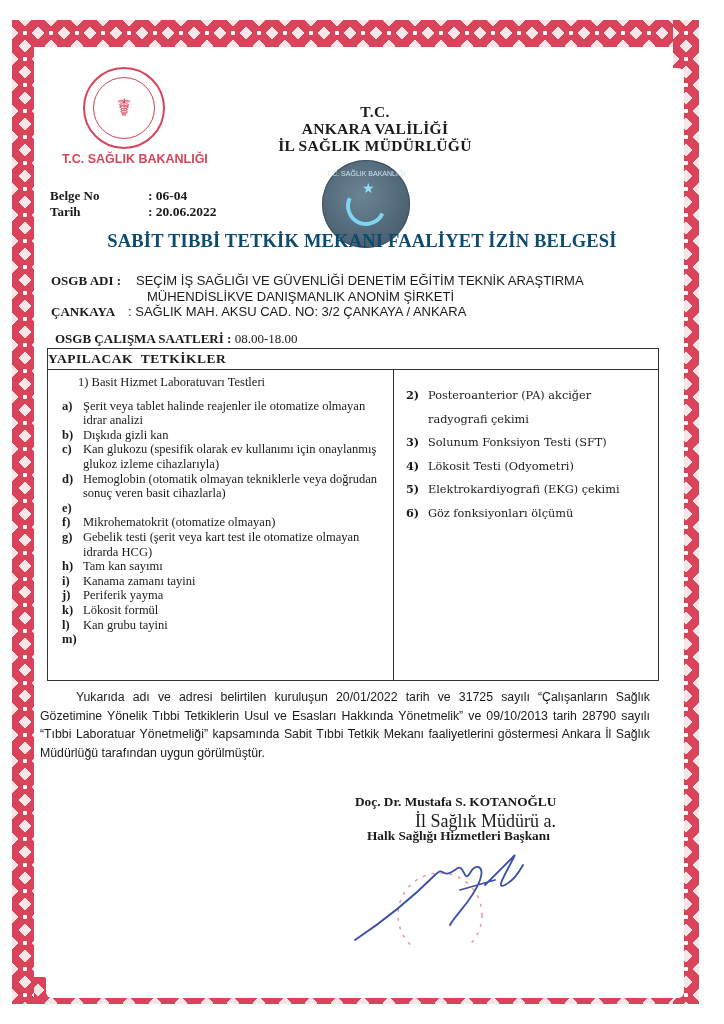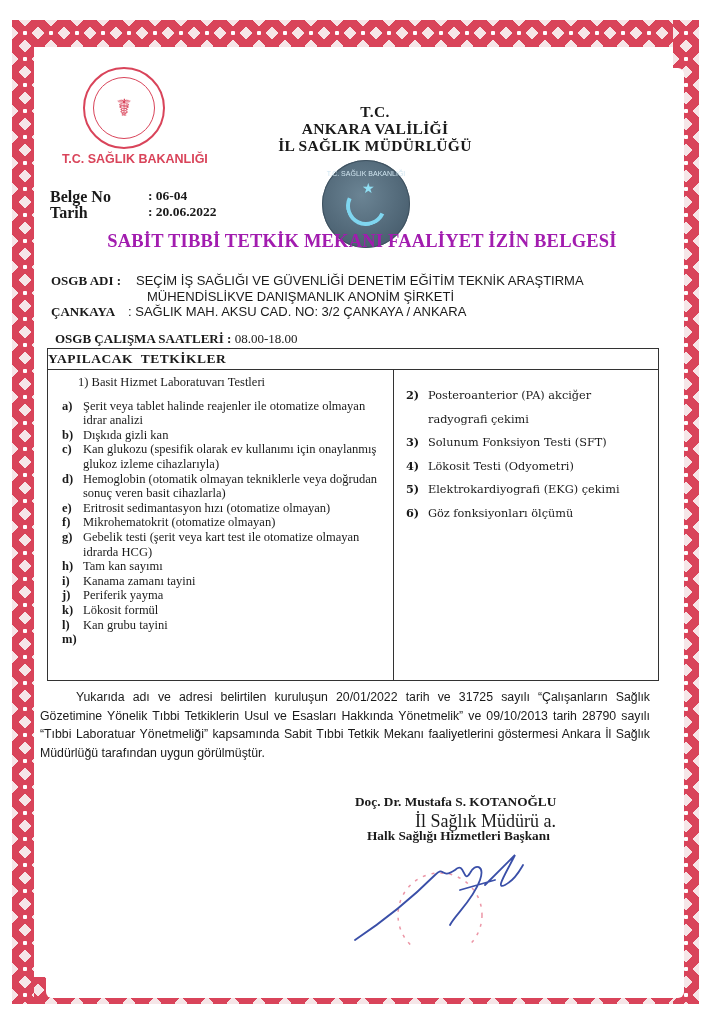--- a/index.html
+++ b/index.html
@@ -30,25 +30,25 @@
   .hdr { position:absolute; left:250px; width:250px; text-align:center; font-weight:bold; font-size:15.5px; letter-spacing:0.3px; }
   .hdr1 { top:103px; } .hdr2 { top:120px; } .hdr3 { top:137px; }
 
   
   .seal { position:absolute; left:322px; top:160px; width:88px; height:88px; border-radius:50%; background:radial-gradient(circle at 45% 40%, #6b8494, #4c6272 70%); box-shadow:0 0 0 1px #3f5260 inset; }
   .seal-text { position:absolute; left:0; top:10px; width:88px; text-align:center; color:#cfe4ef; font-family:"Liberation Sans",sans-serif; font-size:7px; }
   .seal-moon { position:absolute; left:24px; top:26px; width:40px; height:40px; border-radius:50%; border:4px solid #7fd6f0; border-top-color:transparent; border-right-color:transparent; transform:rotate(-20deg); box-sizing:border-box; }
   .seal-star { position:absolute; left:40px; top:20px; color:#8fe0f5; font-size:14px; }
 
   
-  .meta-label { position:absolute; left:50px; font-weight:bold; font-size:16px; }
+  .meta-label { position:absolute; left:50px; font-weight:bold; font-size:13px; }
   .meta-val { position:absolute; left:148px; font-weight:bold; font-size:13.5px; }
   .m1 { top:188px; } .m2 { top:204px; }
 
-  .title { position:absolute; left:0; width:724px; top:231px; text-align:center; color:#a21caf; font-weight:bold; font-size:18.5px; letter-spacing:0.2px; }
+  .title { position:absolute; left:0; width:724px; top:231px; text-align:center; color:#0c4a6e; font-weight:bold; font-size:18.5px; letter-spacing:0.2px; }
 
   .info-label { position:absolute; left:51px; font-weight:bold; font-size:13px; }
   .info-val { position:absolute; left:120px; font-size:13px; font-family:"Liberation Sans Narrow","Liberation Sans",sans-serif; transform-origin:left;margin-left:16px; }
   .r1 { top:273px; } .r2 { top:289px; } .r3 { top:304px; }
   .hours { position:absolute; left:55px; top:331px; font-size:13px; }
   .hours b { font-weight:bold; }
 
   
   .table { position:absolute; left:47px; top:348px; width:612px; height:333px; border:1.3px solid #333; box-sizing:border-box; }
   .table-head { position:absolute; left:0; top:0; width:100%; height:20px; border-bottom:1.3px solid #333; font-weight:bold; font-size:13.5px; line-height:20px; letter-spacing:0.5px; word-spacing:4px; }
@@ -129,21 +129,20 @@
     <div class="item">
         <span class="lt">c)</span>
         <span>Kan glukozu (spesifik olarak ev kullanımı için onaylanmış glukoz izleme cihazlarıyla)</span>
       </div>
     <div class="item">
         <span class="lt">d)</span>
         <span>Hemoglobin (otomatik olmayan tekniklerle veya doğrudan sonuç veren basit cihazlarla)</span>
       </div>
     <div class="item">
         <span class="lt">e)</span>
-        <span>Eritrosit sedimantasyon hızı (otomatize olmayan)</span>
       </div>
     <div class="item">
         <span class="lt">f)</span>
         <span>Mikrohematokrit (otomatize olmayan)</span>
       </div>
     <div class="item">
         <span class="lt">g)</span>
         <span>Gebelik testi (şerit veya kart test ile otomatize olmayan idrarda HCG)</span>
       </div>
     <div class="item">

